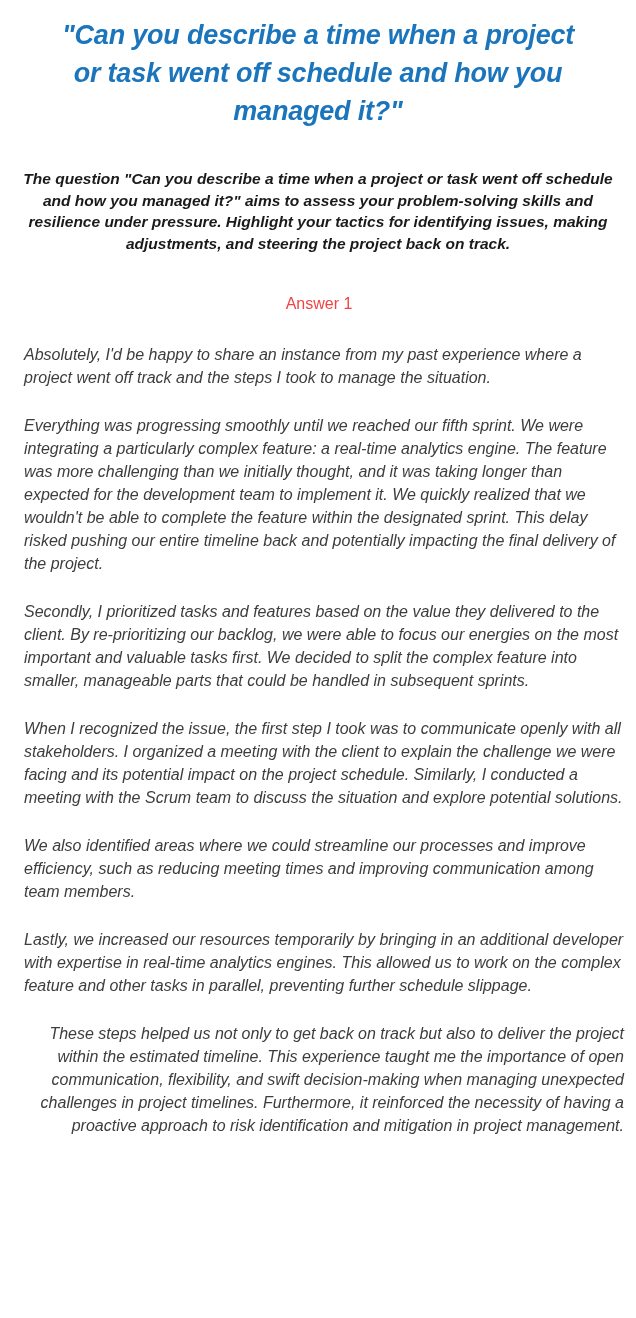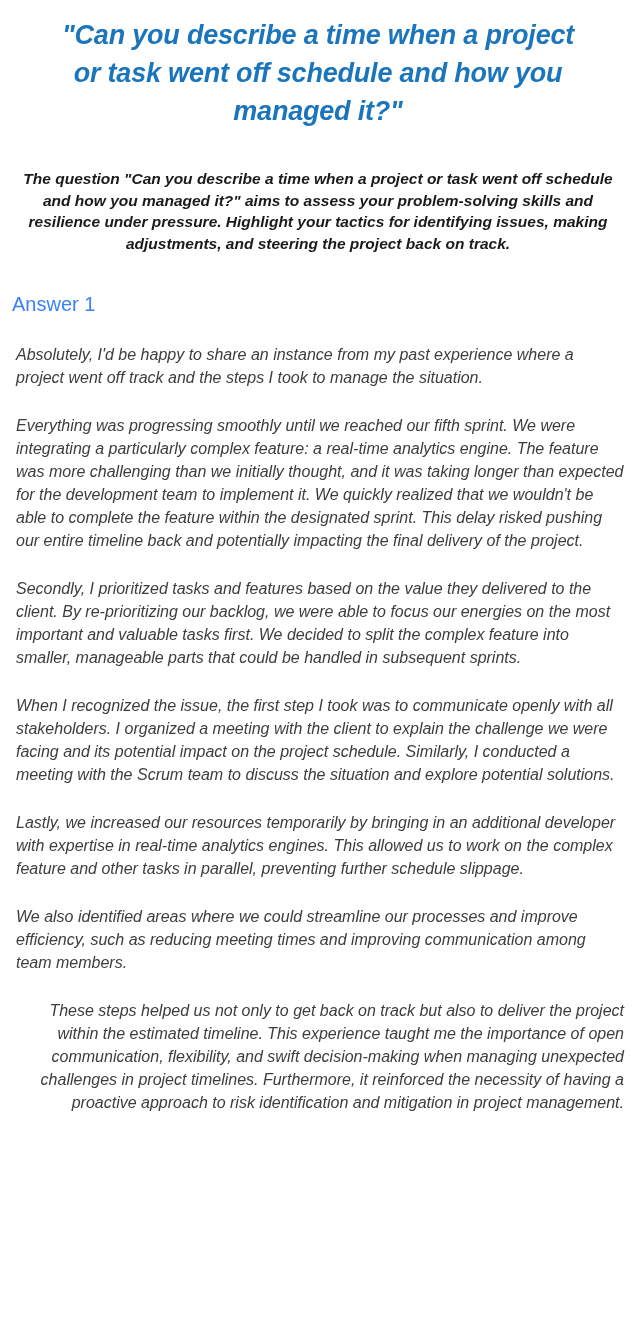--- a/index.html
+++ b/index.html
@@ -34,33 +34,34 @@
     color: #1a1a1a;
     font-size: 15.5px;
     line-height: 21.5px;
     text-align: center;
     margin: 0 auto 38px auto;
     max-width: 608px;
   }
   .answer-heading {
     font-style: normal;
     font-weight: 400;
-    color: #3b82f6;
-    font-size: 20px;
+    color: #ef4444;
+    font-size: 16px;
     line-height: 24px;
     margin: 0 0 27px 2px;
+    text-align: center;
   }
   .body-para {
     font-style: italic;
     font-weight: 400;
     color: #3d3d3d;
     font-size: 16px;
     line-height: 23px;
     text-align: left;
-    margin: 0 2px 25px 6px;
+    margin: 0 2px 25px 14px;
   }
   .body-para:last-child {
     margin-bottom: 0;
     text-align: right;
   }
 </style>
 </head>
 <body>
 
 <div class="page">
@@ -68,17 +69,17 @@
   <h1 class="doc-title" style="color: rgb(27, 117, 188);">"Can you describe a time when a project or task went off schedule and how you managed it?"</h1>
 
   <p class="doc-intro">The question "Can you describe a time when a project or task went off schedule and how you managed it?" aims to assess your problem-solving skills and resilience under pressure. Highlight your tactics for identifying issues, making adjustments, and steering the project back on track.</p>
 
   <h2 class="answer-heading">Answer 1</h2>
 
   <p class="body-para">Absolutely, I'd be happy to share an instance from my past experience where a project went off track and the steps I took to manage the situation.</p>
   <p class="body-para">Everything was progressing smoothly until we reached our fifth sprint. We were integrating a particularly complex feature: a real-time analytics engine. The feature was more challenging than we initially thought, and it was taking longer than expected for the development team to implement it. We quickly realized that we wouldn't be able to complete the feature within the designated sprint. This delay risked pushing our entire timeline back and potentially impacting the final delivery of the project.</p>
   <p class="body-para">Secondly, I prioritized tasks and features based on the value they delivered to the client. By re-prioritizing our backlog, we were able to focus our energies on the most important and valuable tasks first. We decided to split the complex feature into smaller, manageable parts that could be handled in subsequent sprints.</p>
   <p class="body-para">When I recognized the issue, the first step I took was to communicate openly with all stakeholders. I organized a meeting with the client to explain the challenge we were facing and its potential impact on the project schedule. Similarly, I conducted a meeting with the Scrum team to discuss the situation and explore potential solutions.</p>
+  <p class="body-para">We also identified areas where we could streamline our processes and improve efficiency, such as reducing meeting times and improving communication among team members.</p>
   <p class="body-para">Lastly, we increased our resources temporarily by bringing in an additional developer with expertise in real-time analytics engines. This allowed us to work on the complex feature and other tasks in parallel, preventing further schedule slippage.</p>
-  <p class="body-para">We also identified areas where we could streamline our processes and improve efficiency, such as reducing meeting times and improving communication among team members.</p>
   <p class="body-para">These steps helped us not only to get back on track but also to deliver the project within the estimated timeline. This experience taught me the importance of open communication, flexibility, and swift decision-making when managing unexpected challenges in project timelines. Furthermore, it reinforced the necessity of having a proactive approach to risk identification and mitigation in project management.</p>
 
 </div>
 
 </body></html>

